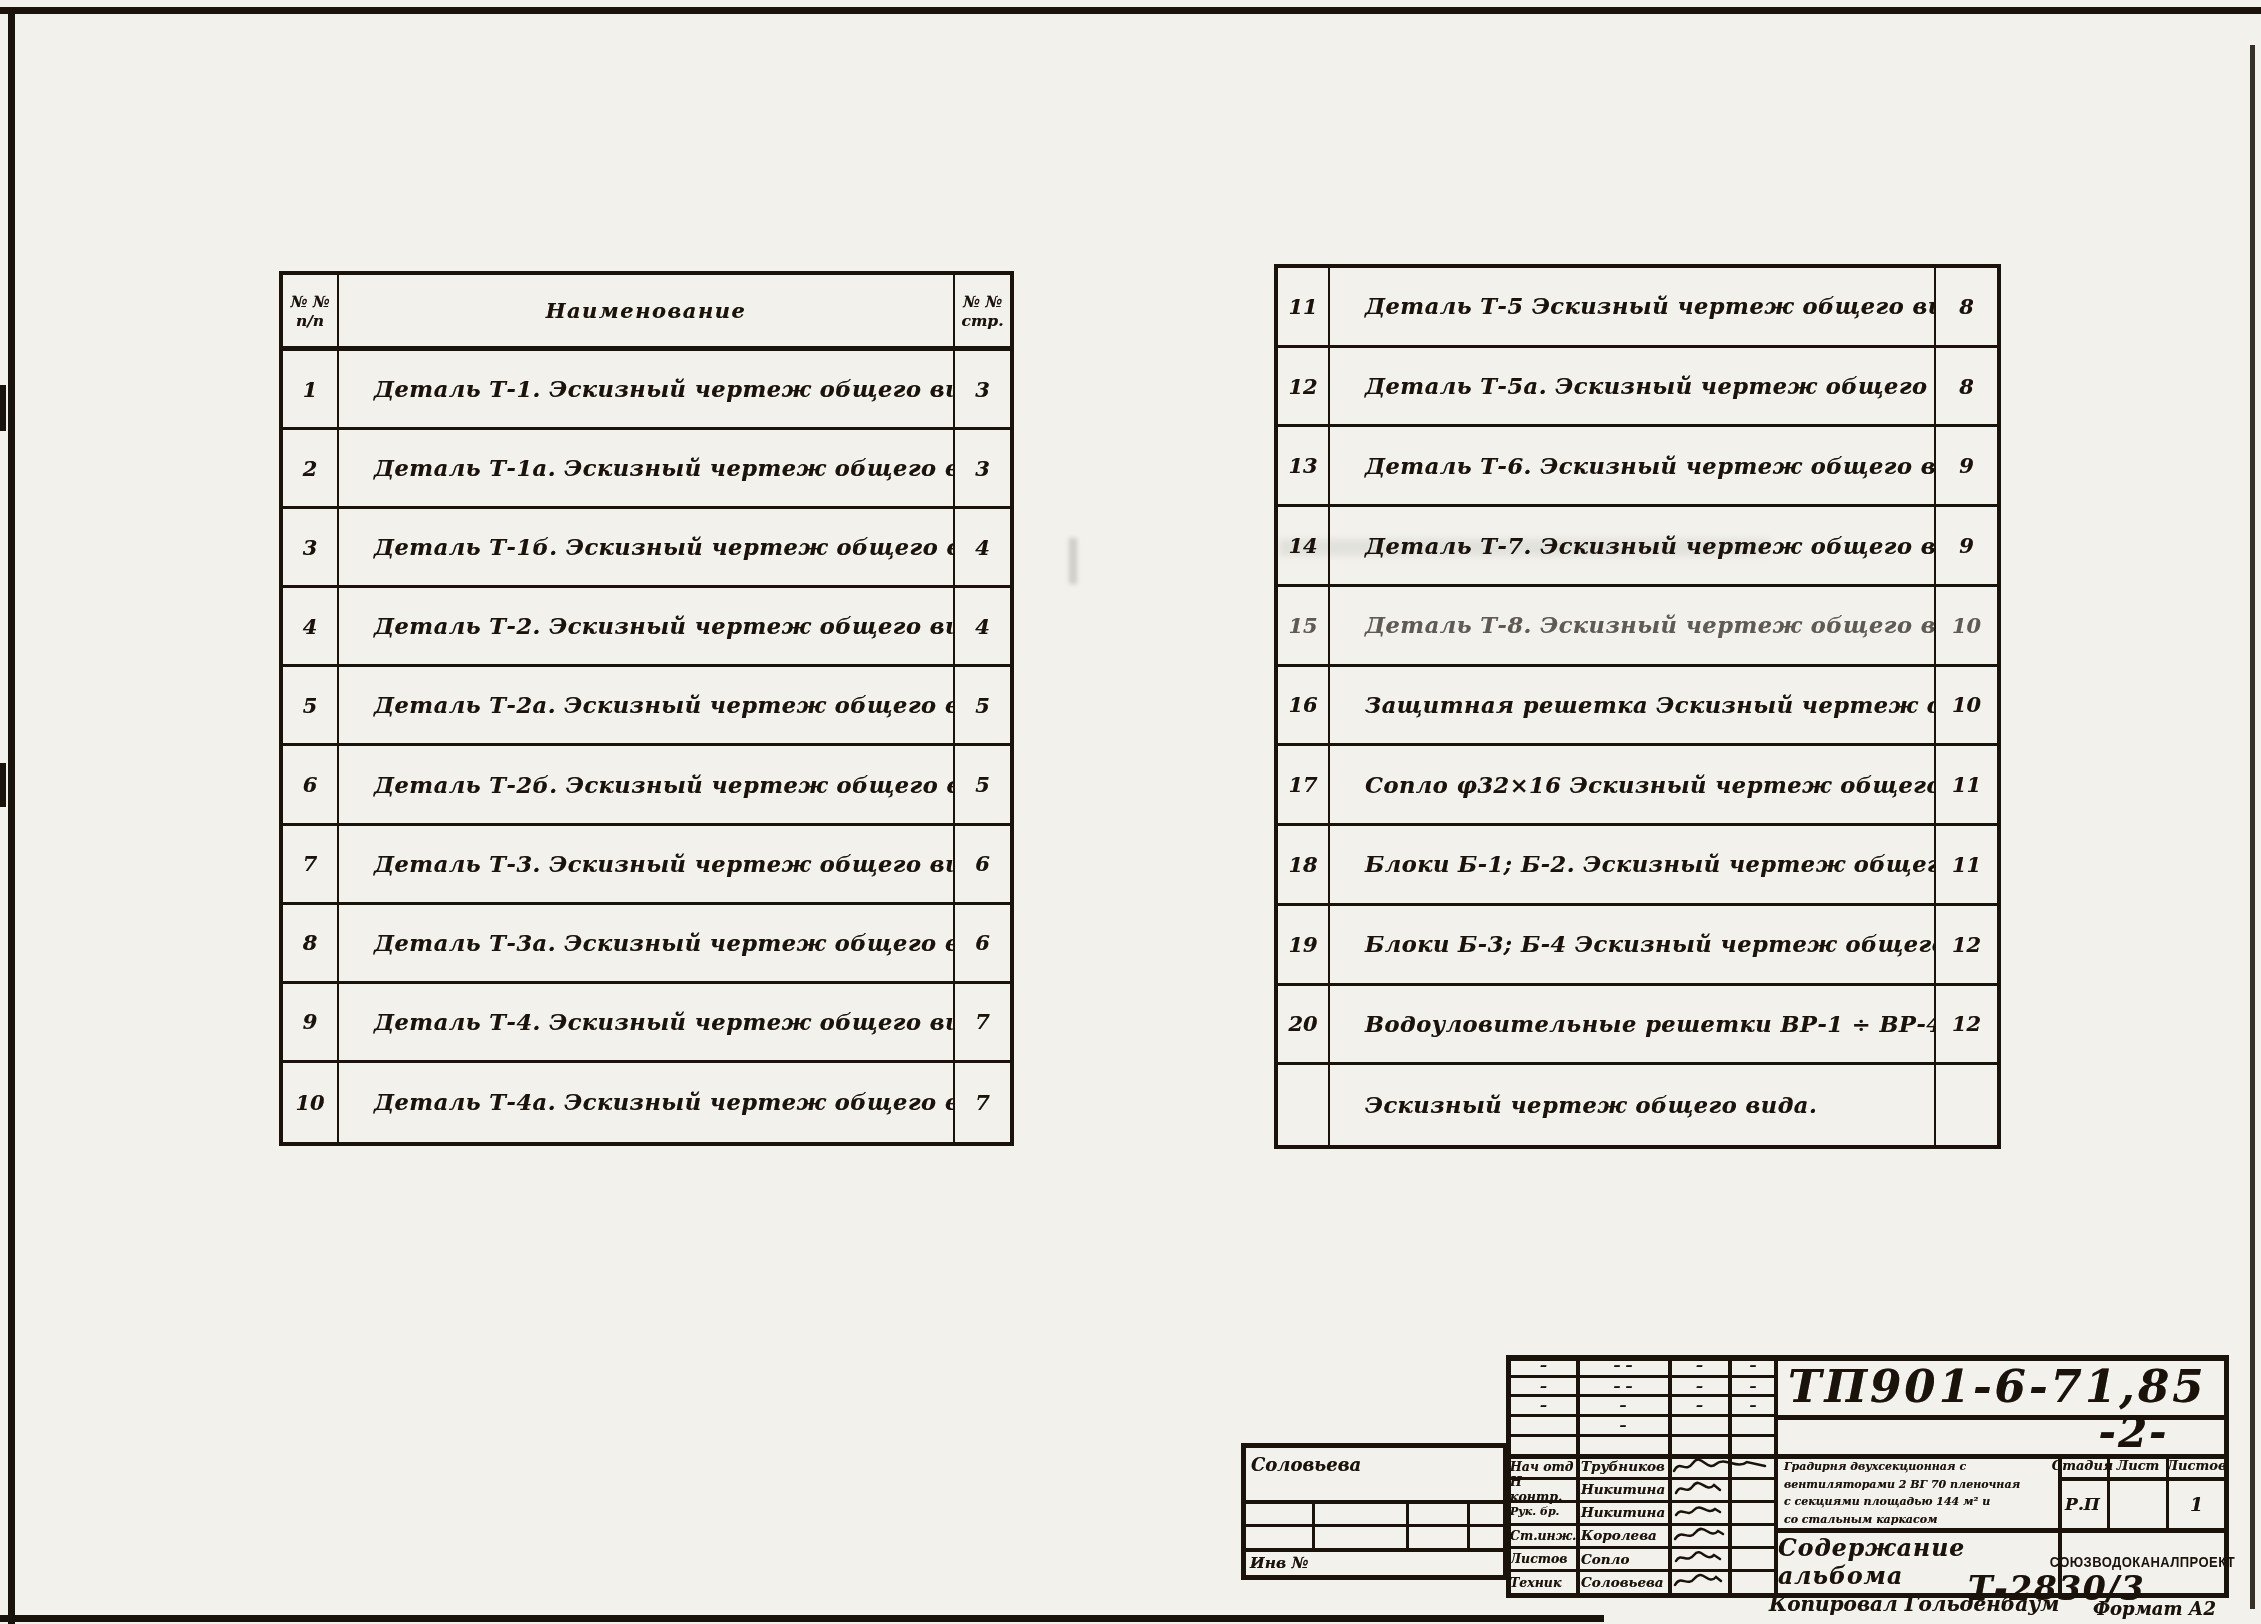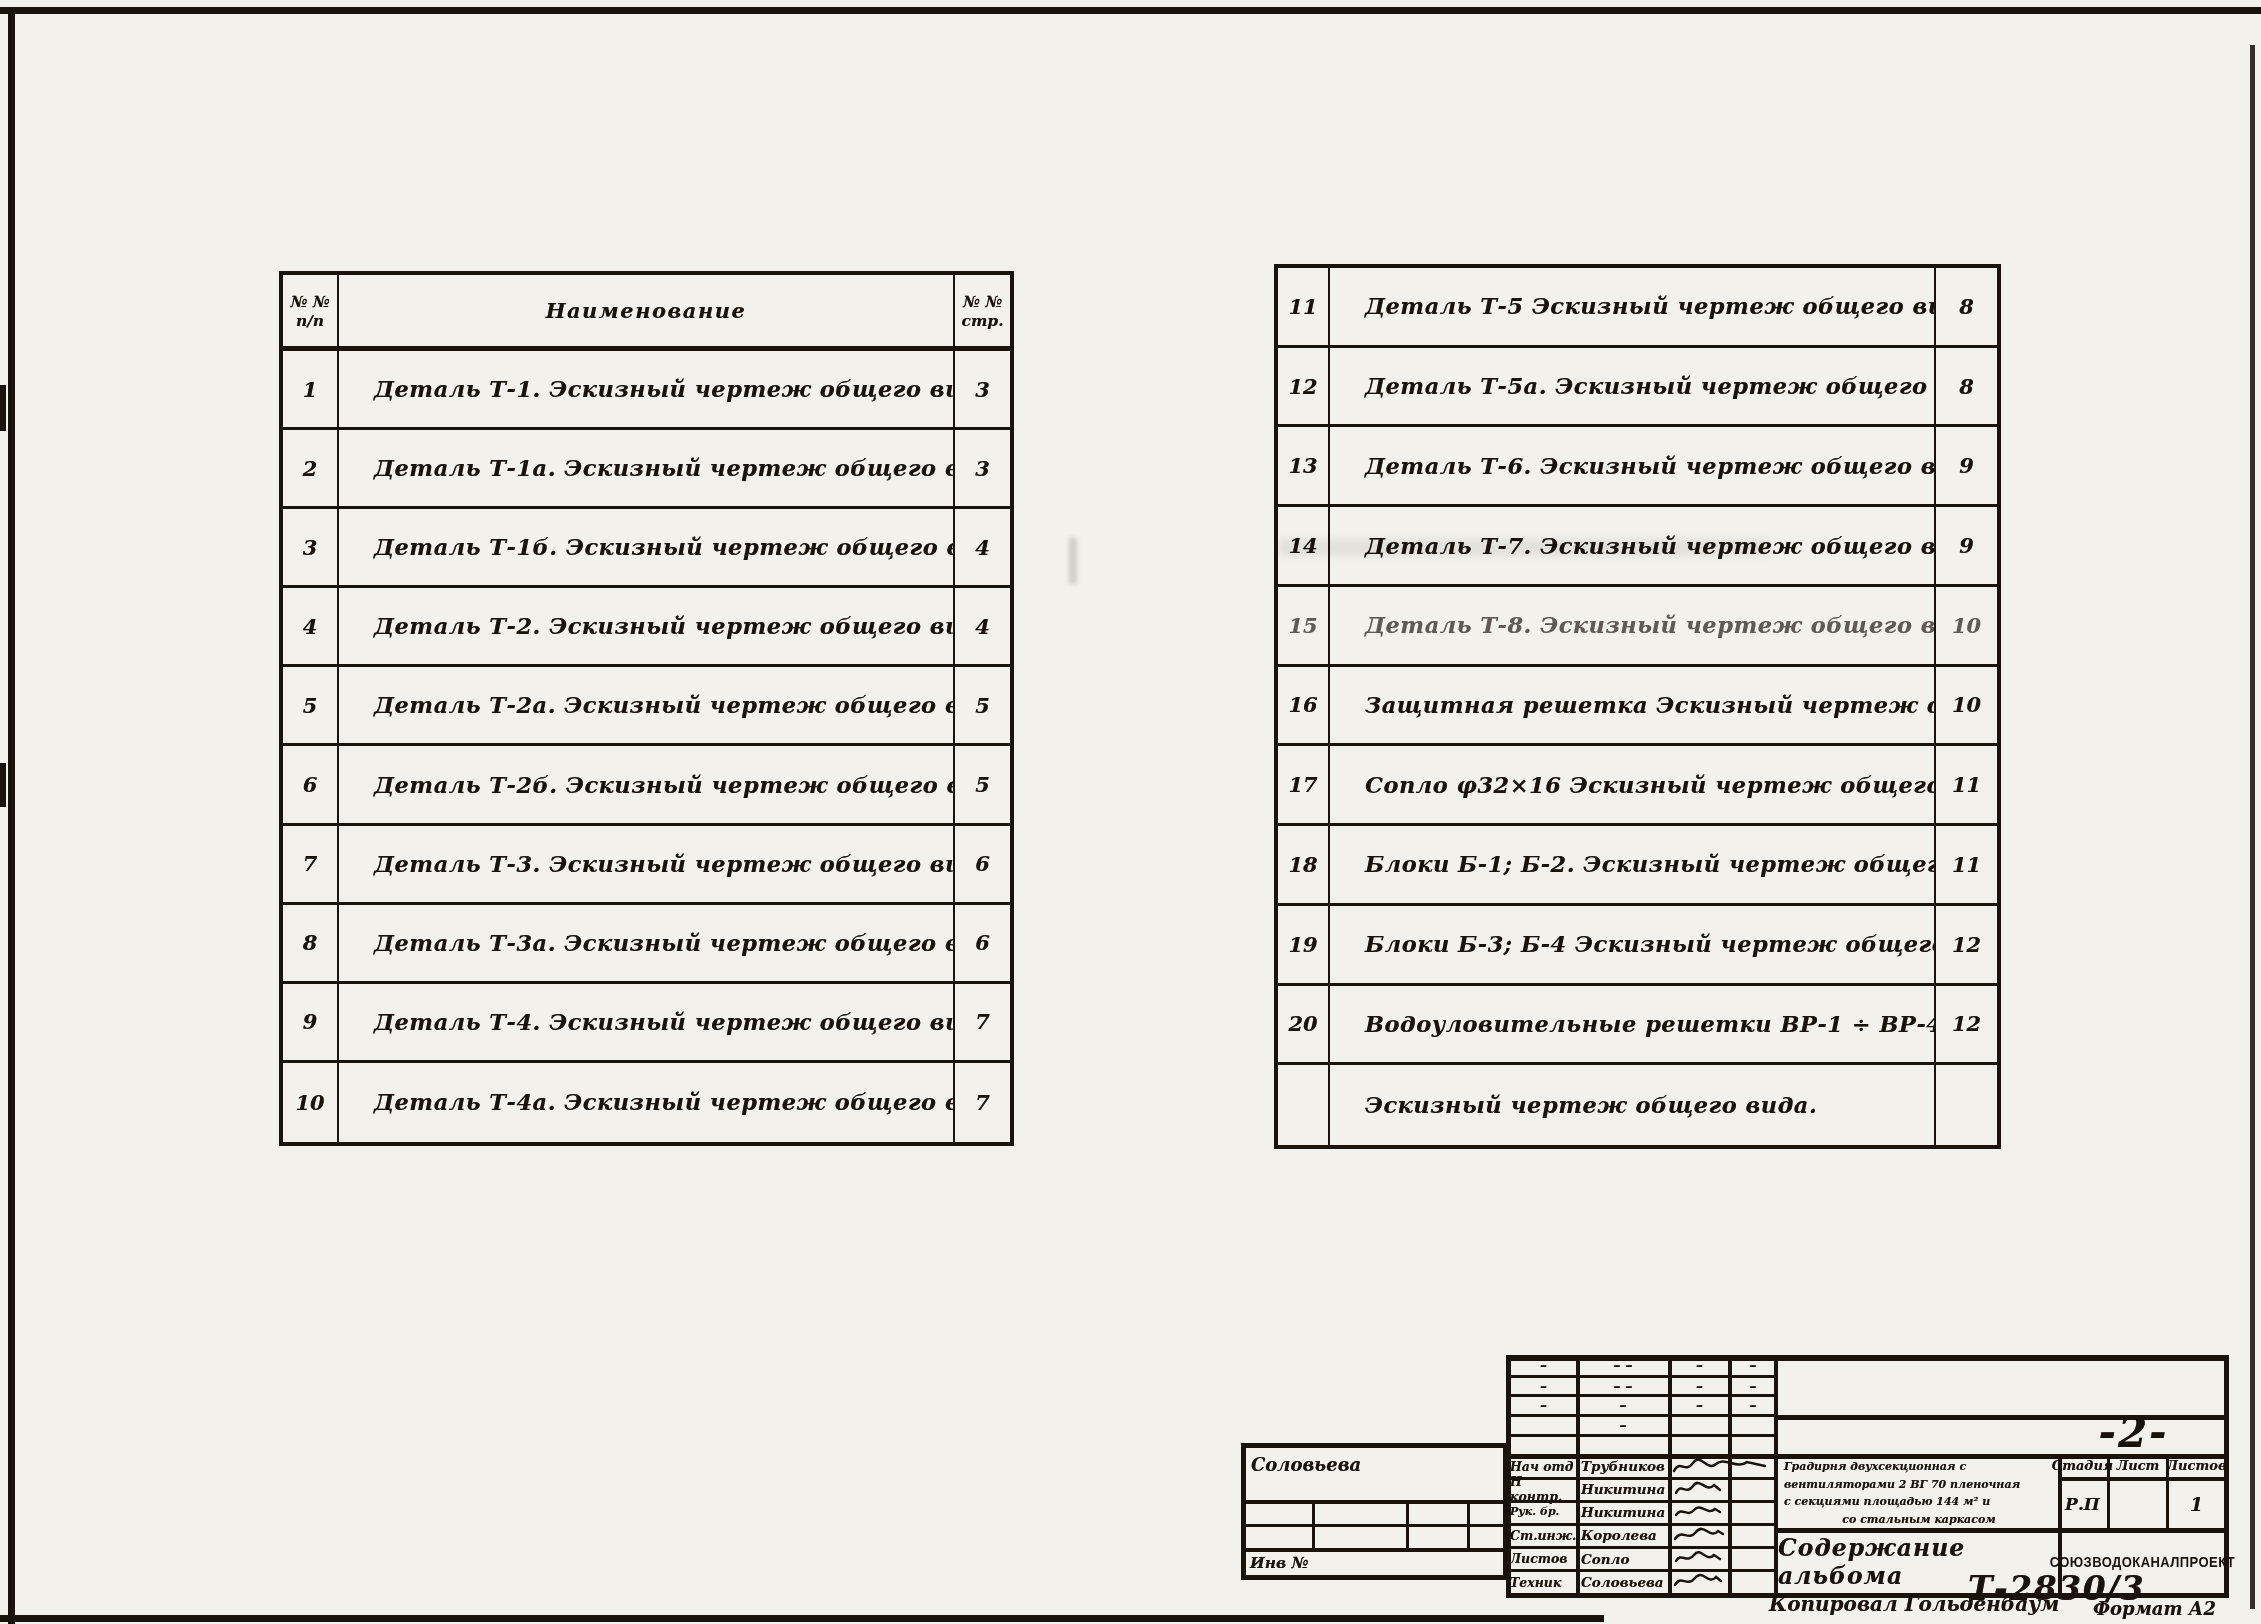--- a/index.html
+++ b/index.html
@@ -347,20 +347,21 @@
     <div class="cell center txt" style="left:226px;top:21px;width:42px;height:19px;font-size:14px;">–</div>
     <div class="cell center txt" style="left:5px;top:40px;width:65px;height:19px;font-size:14px;">–</div>
     <div class="cell center txt" style="left:73px;top:40px;width:88px;height:19px;font-size:14px;">–</div>
     <div class="cell center txt" style="left:165px;top:40px;width:57px;height:19px;font-size:14px;">–</div>
     <div class="cell center txt" style="left:226px;top:40px;width:42px;height:19px;font-size:14px;">–</div>
     <div class="cell center txt" style="left:5px;top:60px;width:65px;height:19px;font-size:14px;"></div>
     <div class="cell center txt" style="left:73px;top:60px;width:88px;height:19px;font-size:14px;">–</div>
     <div class="cell center txt" style="left:165px;top:60px;width:57px;height:19px;font-size:14px;"></div>
     <div class="cell center txt" style="left:226px;top:60px;width:42px;height:19px;font-size:14px;"></div>
 
+    <div class="cell txt" style="left:282px;top:4px;width:435px;height:54px;font-size:45px;letter-spacing:3px;">ТП901-6-71,85</div>
     <div class="cell center txt" style="left:565px;top:56px;width:125px;height:42px;font-size:42px;letter-spacing:2px;">-2-</div>
 
     <div class="cell txt" style="left:4px;top:100px;width:65px;height:22px;font-size:12.5px;">Нач отд</div>
     <div class="cell txt" style="left:75px;top:100px;width:86px;height:22px;font-size:13.5px;">Трубников</div>
     <div class="cell txt" style="left:4px;top:123px;width:65px;height:21.5px;font-size:12.5px;">Н контр.</div>
     <div class="cell txt" style="left:75px;top:123px;width:86px;height:21.5px;font-size:13.5px;">Никитина</div>
     <div class="cell txt" style="left:4px;top:146px;width:65px;height:21.5px;font-size:11px;">Рук. бр.</div>
     <div class="cell txt" style="left:75px;top:146px;width:86px;height:21.5px;font-size:13.5px;">Никитина</div>
     <div class="cell txt" style="left:4px;top:169px;width:65px;height:22px;font-size:12.5px;">Ст.инж.</div>
     <div class="cell txt" style="left:75px;top:169px;width:86px;height:22px;font-size:13.5px;">Королева</div>
@@ -385,21 +386,21 @@
         <path d="M4,24 C14,6 26,30 40,12 S64,28 80,12 L92,20" fill="none" stroke="#1a130c" stroke-width="5" stroke-linecap="round"></path>
       </svg>
     <svg class="sig" style="left:167px;top:217px;" width="50" height="18" viewBox="0 0 100 36">
         <path d="M4,26 C16,4 28,32 44,12 S70,28 86,10 L96,18" fill="none" stroke="#1a130c" stroke-width="5" stroke-linecap="round"></path>
       </svg>
 
     <div class="txt" style="left:278px;top:103px;width:270px;font-size:11px;line-height:17.5px;white-space:nowrap;">
       <span style="display:block;">Градирня двухсекционная с</span>
       <span style="display:block;">вентиляторами 2 ВГ 70 пленочная</span>
       <span style="display:block;">с секциями площадью 144 м² и</span>
-      <span style="display:block;text-align:center;">со стальным  каркасом</span>
+      <span style="display:block;">со стальным  каркасом</span>
     </div>
 
     <div class="cell center txt" style="left:552px;top:100px;width:49px;height:21px;font-size:13px;">Стадия</div>
     <div class="cell center txt" style="left:604px;top:100px;width:56px;height:21px;font-size:13px;">Лист</div>
     <div class="cell center txt" style="left:663px;top:100px;width:55px;height:21px;font-size:13px;">Листов</div>
     <div class="cell center txt" style="left:552px;top:125px;width:49px;height:47px;font-size:17px;">Р.П</div>
     <div class="cell center txt" style="left:604px;top:125px;width:56px;height:47px;font-size:17px;"></div>
     <div class="cell center txt" style="left:663px;top:125px;width:55px;height:47px;font-size:19px;">1</div>
 
     <div class="cell center txt" style="left:272px;top:177px;width:280px;height:60px;font-size:23.5px;letter-spacing:1px;">Содержание альбома</div>

